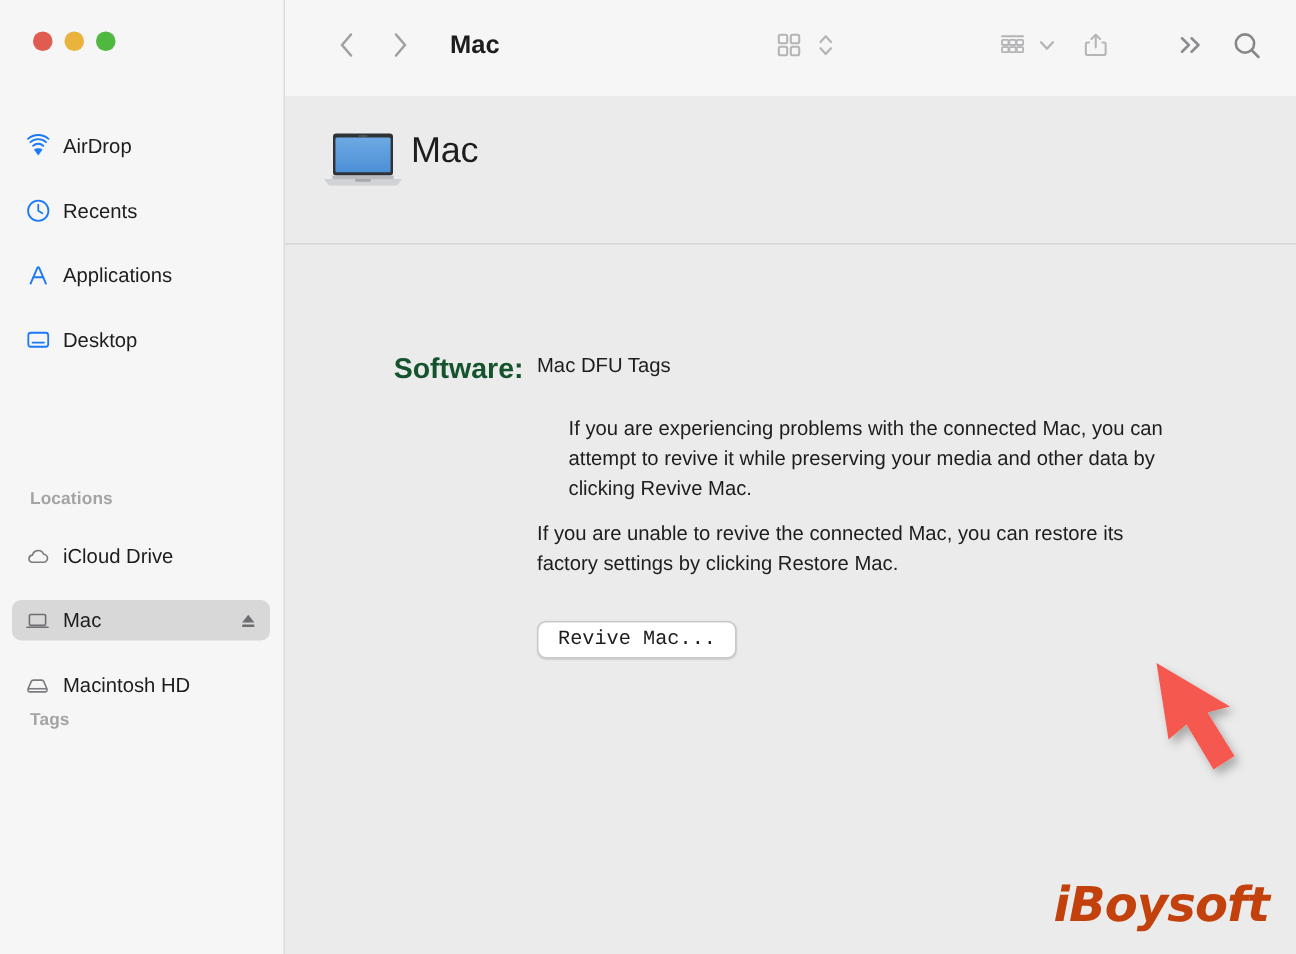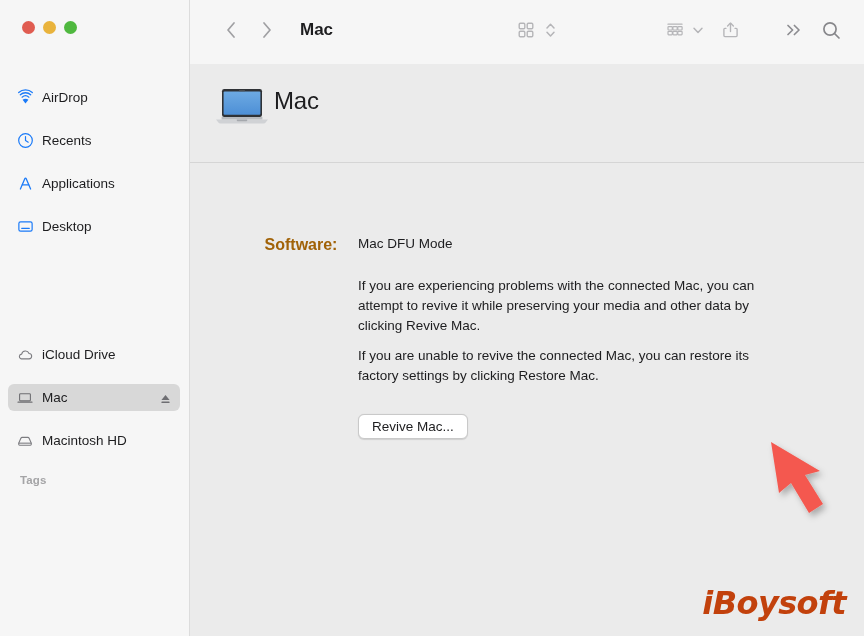--- a/index.html
+++ b/index.html
@@ -183,59 +183,59 @@
     left: 0;
     top: 164px;
     width: 674px;
     height: 472px;
     background: #ebebeb;
   }
   #software-label {
     position: absolute;
     left: 63px;
     top: 72px;
-    font-size: 16px;
+    font-size: 19px;
     font-weight: bold;
-    color: #a16207;
-    text-align: center;
+    color: #14532d;
+    text-align: right;
     width: 96px;
   }
   #software-value {
     position: absolute;
     left: 168px;
     top: 72px;
     font-size: 13.5px;
     color: #1d1d1f;
   }
   .body-para {
     position: absolute;
     left: 168px;
     width: 412px;
     font-size: 13.5px;
     color: #1d1d1f;
     line-height: 20px;
   }
-  #para-1 { top: 112px; }
+  #para-1 { top: 112px; margin-left: 21px; }
   #para-2 { top: 182px; }
 
   #button-row {
     position: absolute;
     left: 168px;
     top: 250px;
     display: flex;
     gap: 10px;
   }
   .action-btn {
     background: #ffffff;
     border: 0.5px solid #c9c9c9;
     border-radius: 6px;
     height: 25px;
     padding: 0 13px;
     font-size: 13.5px;
-    font-family: Liberation Sans, sans-serif;
+    font-family: Liberation Mono, monospace;
     color: #1d1d1f;
     box-shadow: 0 0.5px 1px rgba(0,0,0,0.12);
     display: flex;
     align-items: center;
     justify-content: center;
     white-space: nowrap;
   }
 
   
   #cursor-arrow {
@@ -314,20 +314,21 @@
             <path d="M5.5 12.2h9" fill="none" stroke="#1a7af8" stroke-width="1.4" stroke-linecap="round"></path>
           </svg>
         </span>
         <span class="sb-label">Desktop</span>
       </div>
 
 
     </div>
 
     <div class="sb-section" style="top:325px;">
+      <div class="sb-header">Locations</div>
 
       <div class="sb-item">
         <span class="sb-icon">
           <svg width="18" height="18" viewBox="0 0 20 20">
             <path d="M5.7 14.3h8.6a3 3 0 0 0 .2-6 4.3 4.3 0 0 0-8.2.7 2.7 2.7 0 0 0-.6 5.3z" fill="none" stroke="#7c7c80" stroke-width="1.2" stroke-linejoin="round"></path>
           </svg>
         </span>
         <span class="sb-label">iCloud Drive</span>
       </div>
 
@@ -453,21 +454,21 @@
           <path d="M4 36.4h52l-2.6 3.4a2 2 0 0 1-1.6.8H8.2a2 2 0 0 1-1.6-.8z" fill="#d0d2d5"></path>
           <rect x="9.6" y="34" width="40.8" height="2.4" fill="#b8bbbf"></rect>
           <path d="M24.8 36.4h10.4v1.1a.7.7 0 0 1-.7.7h-9a.7.7 0 0 1-.7-.7z" fill="#a5a8ad"></path>
         </svg>
       </div>
       <div id="item-title">Mac</div>
     </div>
 
     <div id="body-area">
       <div id="software-label">Software:</div>
-      <div id="software-value">Mac DFU Mode</div>
+      <div id="software-value">Mac DFU Tags</div>
 
       <div class="body-para" id="para-1">If you are experiencing problems with the connected Mac, you can attempt to revive it while preserving your media and other data by clicking Revive Mac.</div>
       <div class="body-para" id="para-2">If you are unable to revive the connected Mac, you can restore its factory settings by clicking Restore Mac.</div>
 
       <div id="button-row">
         <button class="action-btn">Revive Mac...</button>
       </div>
     </div>
 
     <div id="cursor-arrow">

